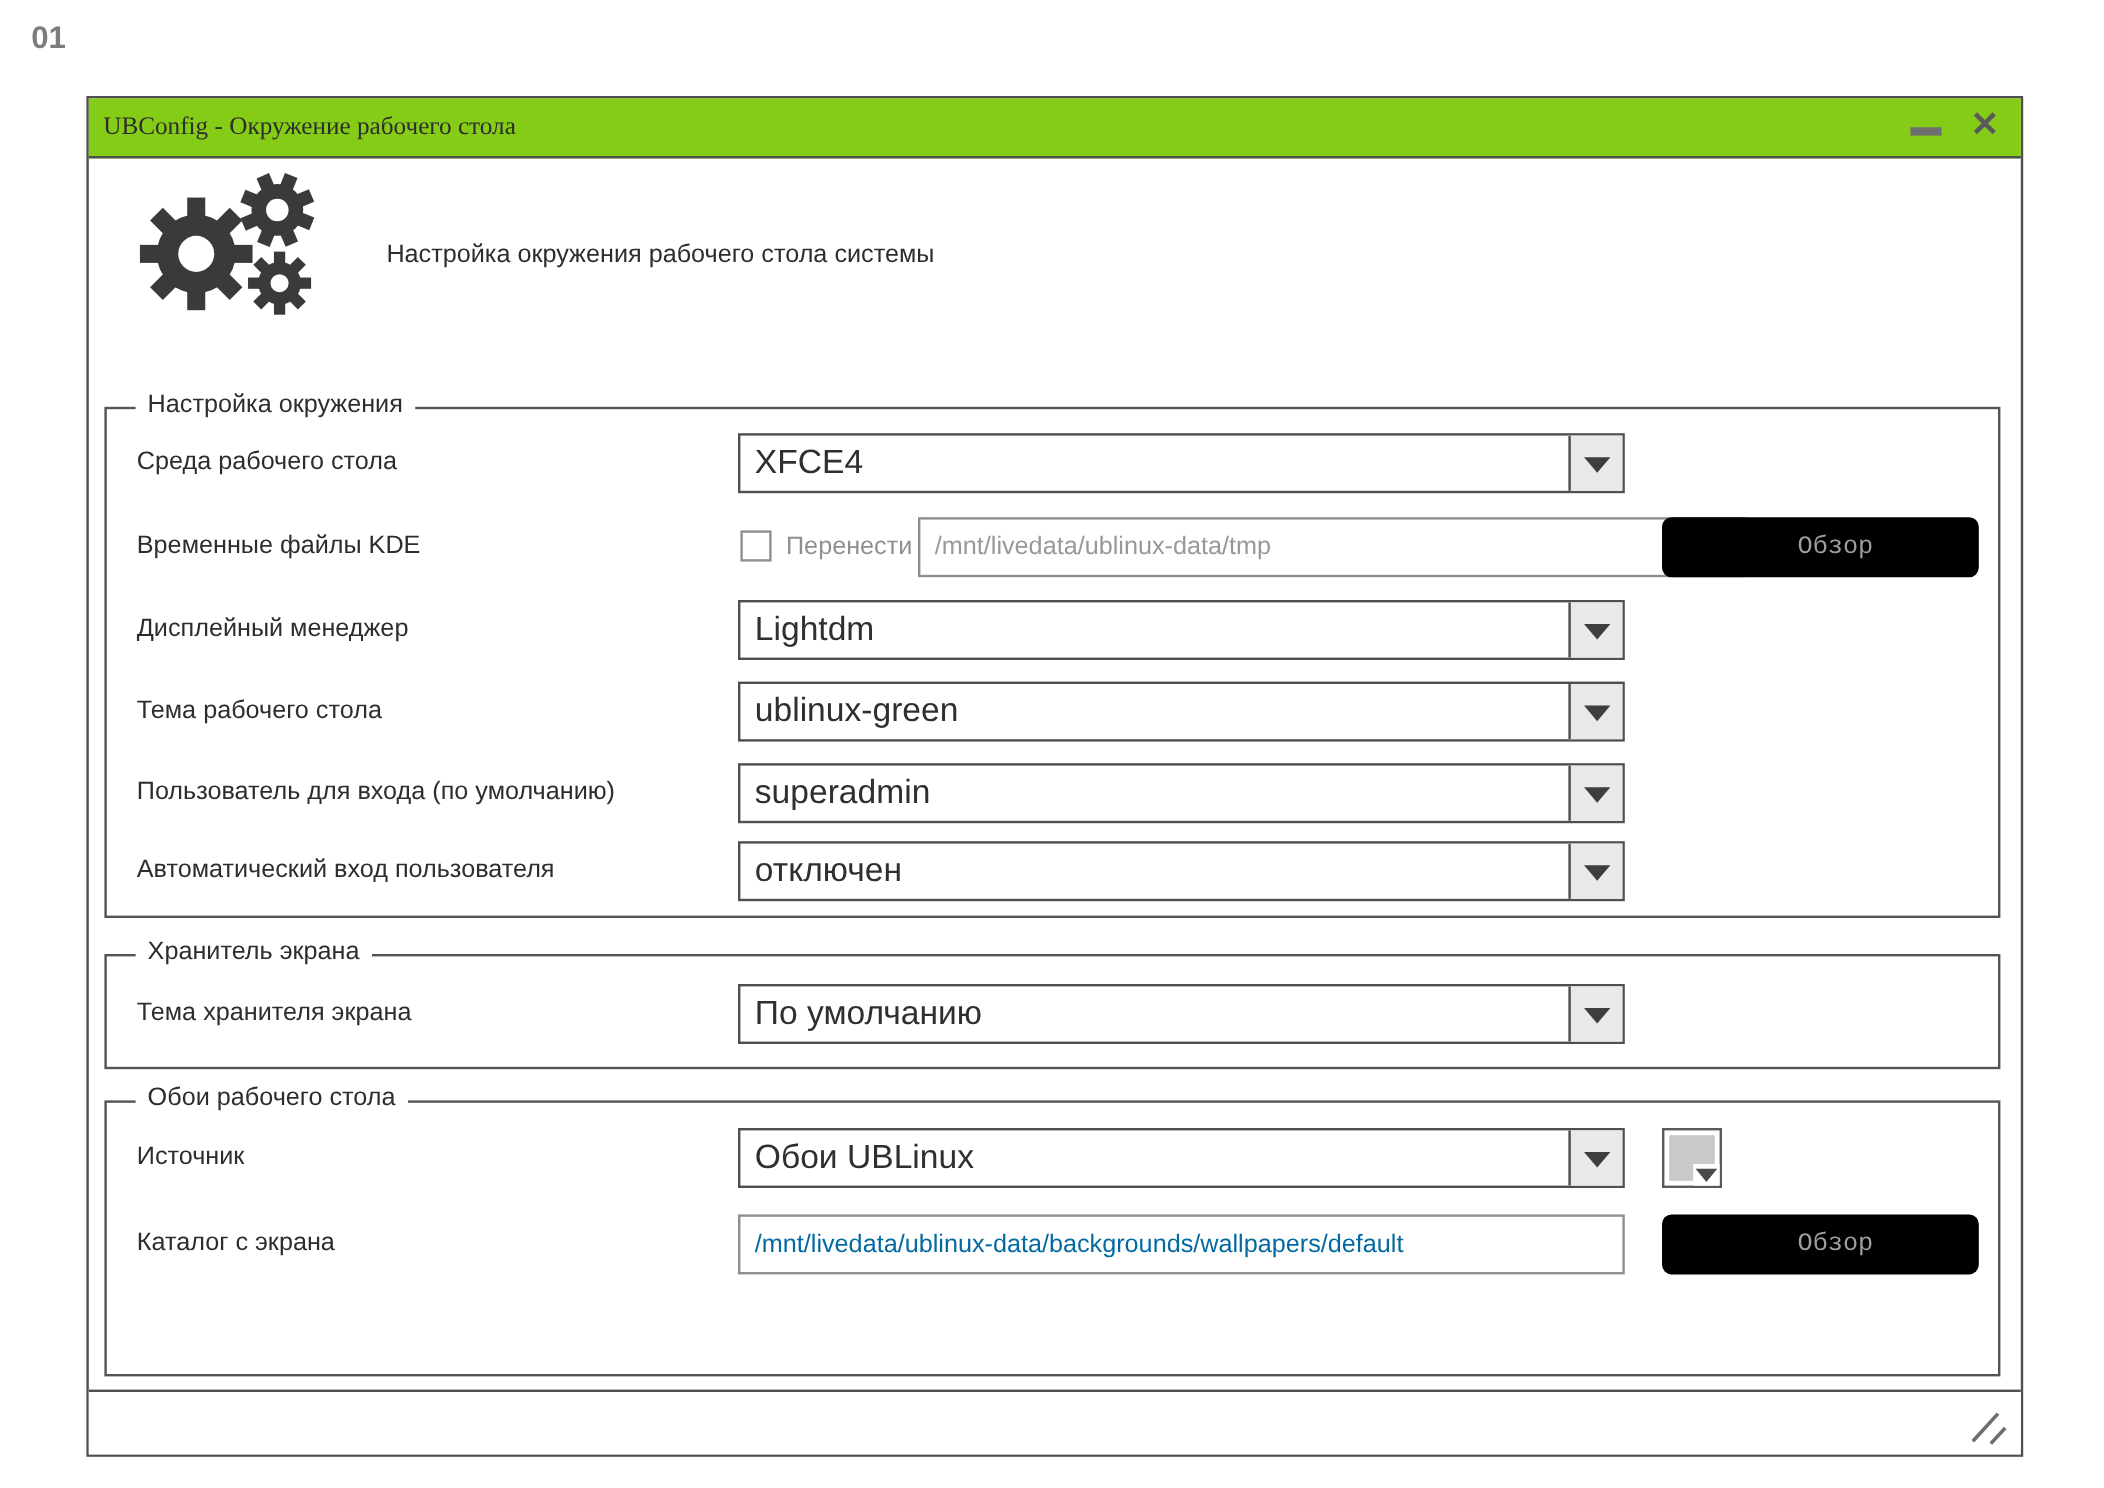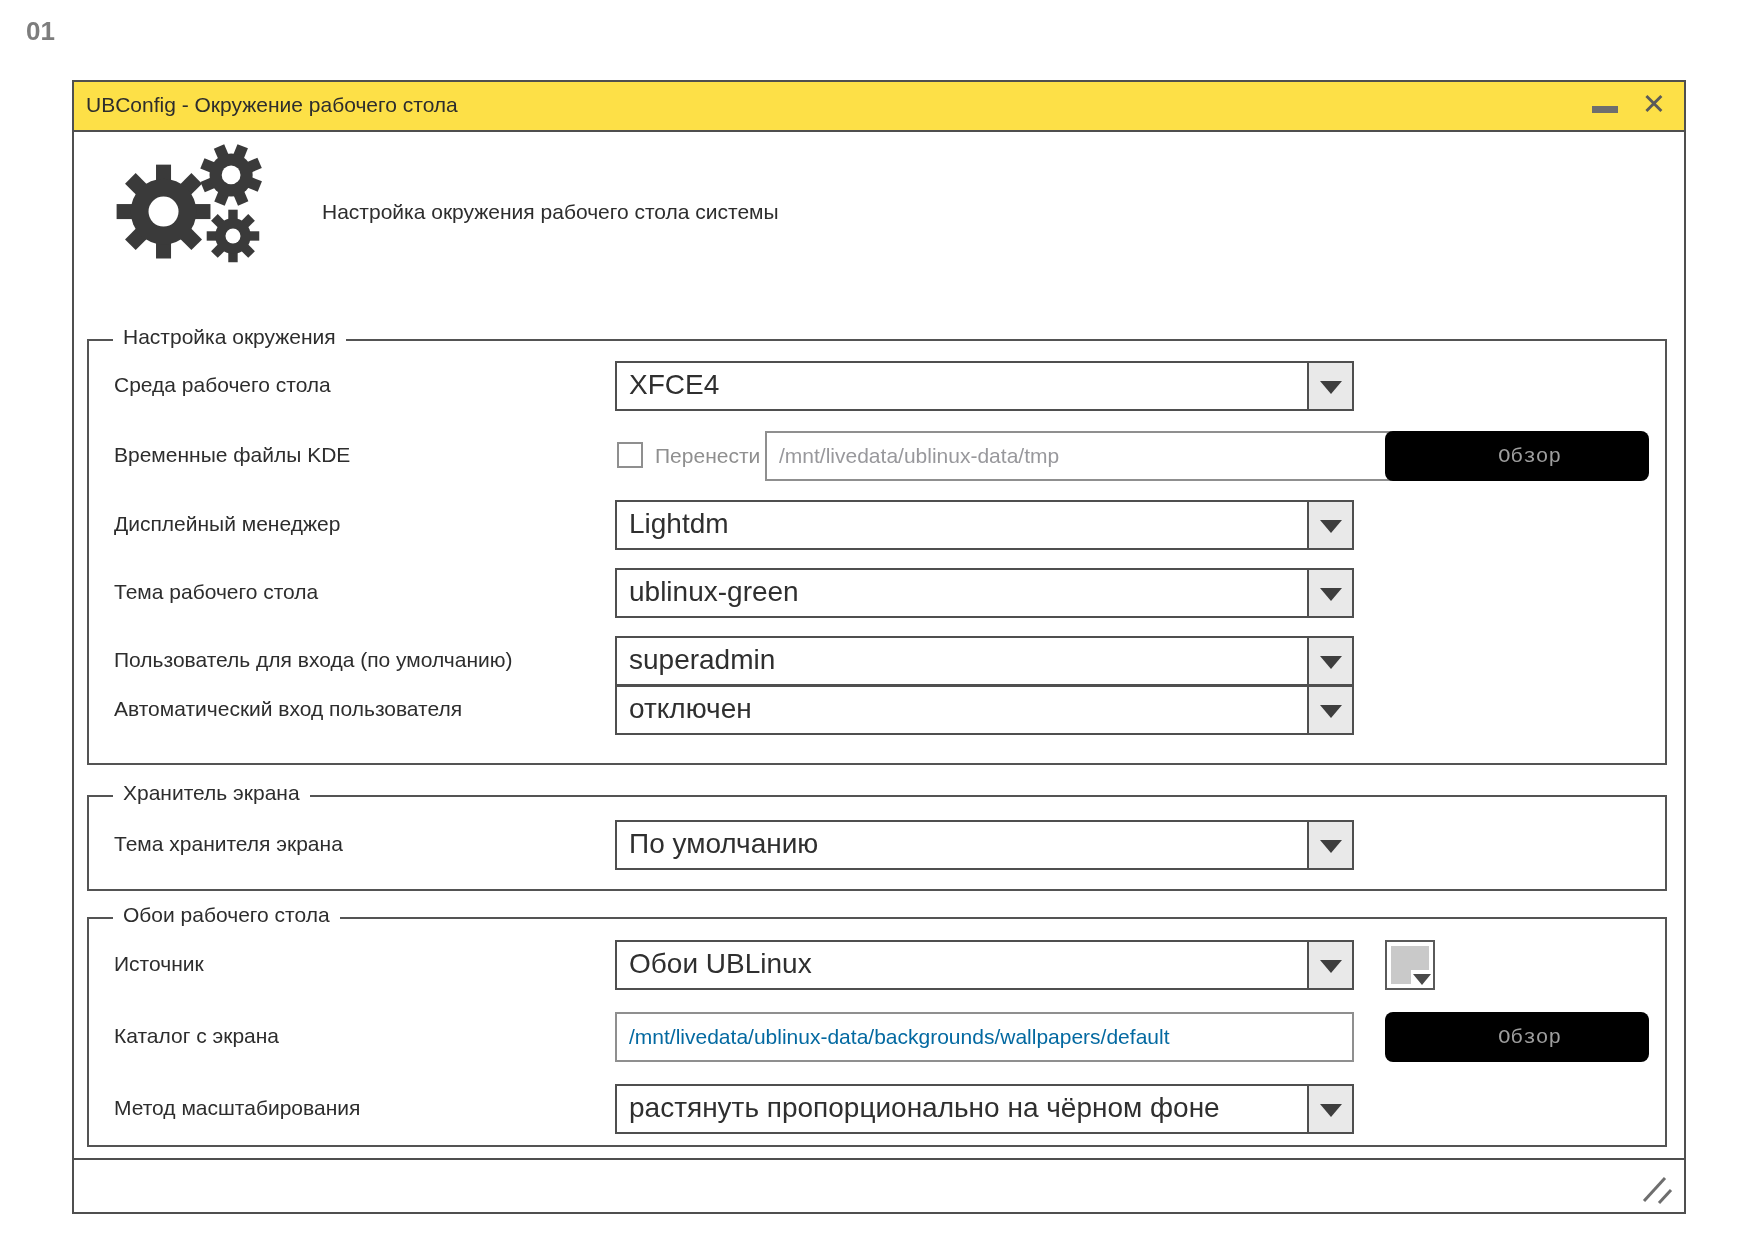--- a/index.html
+++ b/index.html
@@ -2,21 +2,21 @@
 <html><head>
 <meta charset="utf-8">
 <style>
   html,body{margin:0;padding:0;background:#ffffff;}
   body{font-family:"Liberation Sans","DejaVu Sans",sans-serif;-webkit-font-smoothing:antialiased;}
   .canvas{position:relative;width:1753px;height:1240px;background:#fff;overflow:hidden;}
   .fig-label{position:absolute;left:26px;top:16px;font-size:26px;font-weight:bold;color:#7d7d7d;}
 
   .window{position:absolute;left:72px;top:80px;width:1614px;height:1134px;border:2px solid #4f4f4f;background:#fff;box-sizing:border-box;}
 
-  .titlebar{position:absolute;left:0;top:0;right:0;height:48px;border-bottom:2px solid #4f4f4f;background:#fde047;}
+  .titlebar{position:absolute;left:0;top:0;right:0;height:48px;border-bottom:2px solid #4f4f4f;background:#84cc16;font-family:Liberation Serif, serif;}
   .title{position:absolute;left:12px;top:11px;font-size:21px;color:#2d2d2d;white-space:nowrap;}
   .minbtn{position:absolute;right:64px;top:10px;width:30px;height:28px;cursor:default;}
   .min-icon{position:absolute;left:2px;top:14px;width:26px;height:7px;background:#6e6e6e;}
   .closebtn{position:absolute;right:14px;top:3px;width:32px;height:36px;font-size:29px;font-weight:bold;color:#5a5a5a;text-align:center;line-height:38px;}
 
   .gears{position:absolute;left:38px;top:62px;}
   .caption{position:absolute;left:248px;top:118px;font-size:21px;color:#2d2d2d;white-space:nowrap;}
 
   .group{position:absolute;left:13px;width:1580px;border:2px solid #545454;background:#fff;box-sizing:border-box;}
   .g1{top:257px;height:426px;}
@@ -145,21 +145,21 @@
       </div>
 
       <div class="row" style="top:295px;">
         <span class="rowlabel">Пользователь для входа (по умолчанию)</span>
         <div class="combo">
           <span class="val">superadmin</span>
           <span class="arrow"></span>
         </div>
       </div>
 
-      <div class="row" style="top:344px;">
+      <div class="row" style="top:360px;">
         <span class="rowlabel">Автоматический вход пользователя</span>
         <div class="combo">
           <span class="val">отключен</span>
           <span class="arrow"></span>
         </div>
       </div>
     </div>
 
     <div class="group g2">
       <div class="legend">Хранитель экрана</div>
@@ -188,27 +188,20 @@
           <span class="swatch-tri"></span>
         </div>
       </div>
 
       <div class="row" style="top:93px;">
         <span class="rowlabel">Каталог с экрана</span>
         <input class="tfield dim" style="left: 526px; width: 739px;" value="/mnt/livedata/ublinux-data/backgrounds/wallpapers/default">
         <button class="browse-btn">Обзор</button>
       </div>
 
-      <div class="row" style="top:165px;">
-        <span class="rowlabel">Метод масштабирования</span>
-        <div class="combo">
-          <span class="val">растянуть пропорционально на чёрном фоне</span>
-          <span class="arrow"></span>
-        </div>
-      </div>
     </div>
 
     <div class="statusbar">
       <svg class="grip" width="34" height="32" viewBox="0 0 34 32">
         <path d="M4 27 L25 4" stroke="#6e6e6e" stroke-width="3" fill="none"></path>
         <path d="M19 29 L31 16" stroke="#6e6e6e" stroke-width="3" fill="none"></path>
       </svg>
     </div>
 
   </div>

